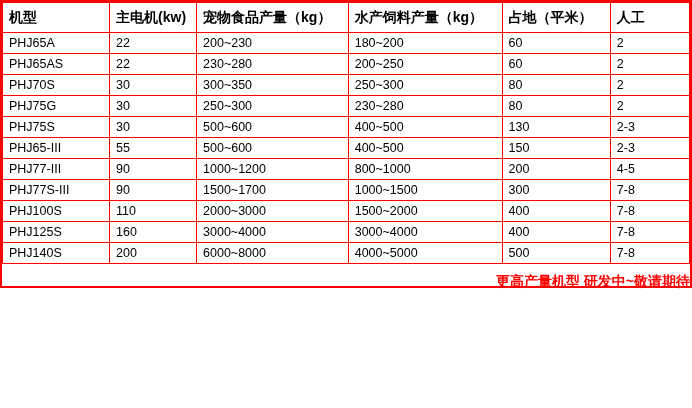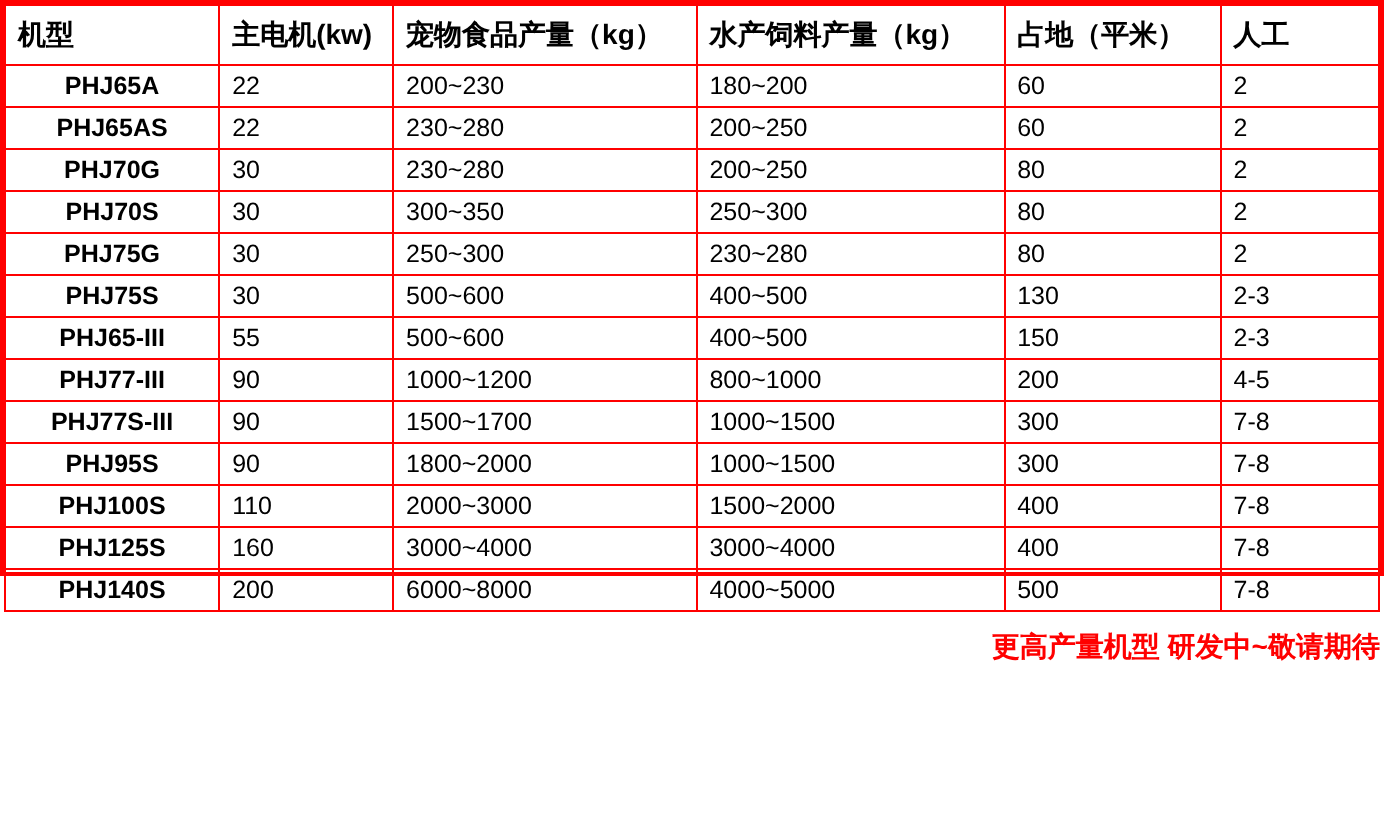--- a/index.html
+++ b/index.html
@@ -38,22 +38,21 @@
     white-space: nowrap;
     overflow: hidden;
   }
   table.spec thead th {
     font-weight: bold;
     font-size: 14px;
     height: 30px;
     padding: 4px 6px;
   }
   table.spec tbody td.model {
-    font-weight: bold;
-    text-align: center;
+    font-weight: normal;
   }
   
   col.c0 { width: 96px; }
   col.c1 { width: 78px; }
   col.c2 { width: 136px; }
   col.c3 { width: 138px; }
   col.c4 { width: 97px; }
   col.c5 { width: 71px; }
 
   .notes {
@@ -106,28 +105,20 @@
       </tr>
       <tr>
         <td class="model">PHJ65AS</td>
         <td>22</td>
         <td>230~280</td>
         <td>200~250</td>
         <td>60</td>
         <td>2</td>
       </tr>
       <tr>
-        <td class="model">PHJ70G</td>
-        <td>30</td>
-        <td>230~280</td>
-        <td>200~250</td>
-        <td>80</td>
-        <td>2</td>
-      </tr>
-      <tr>
         <td class="model">PHJ70S</td>
         <td>30</td>
         <td>300~350</td>
         <td>250~300</td>
         <td>80</td>
         <td>2</td>
       </tr>
       <tr>
         <td class="model">PHJ75G</td>
         <td>30</td>
@@ -162,28 +153,20 @@
       </tr>
       <tr>
         <td class="model">PHJ77S-III</td>
         <td>90</td>
         <td>1500~1700</td>
         <td>1000~1500</td>
         <td>300</td>
         <td>7-8</td>
       </tr>
       <tr>
-        <td class="model">PHJ95S</td>
-        <td>90</td>
-        <td>1800~2000</td>
-        <td>1000~1500</td>
-        <td>300</td>
-        <td>7-8</td>
-      </tr>
-      <tr>
         <td class="model">PHJ100S</td>
         <td>110</td>
         <td>2000~3000</td>
         <td>1500~2000</td>
         <td>400</td>
         <td>7-8</td>
       </tr>
       <tr>
         <td class="model">PHJ125S</td>
         <td>160</td>

